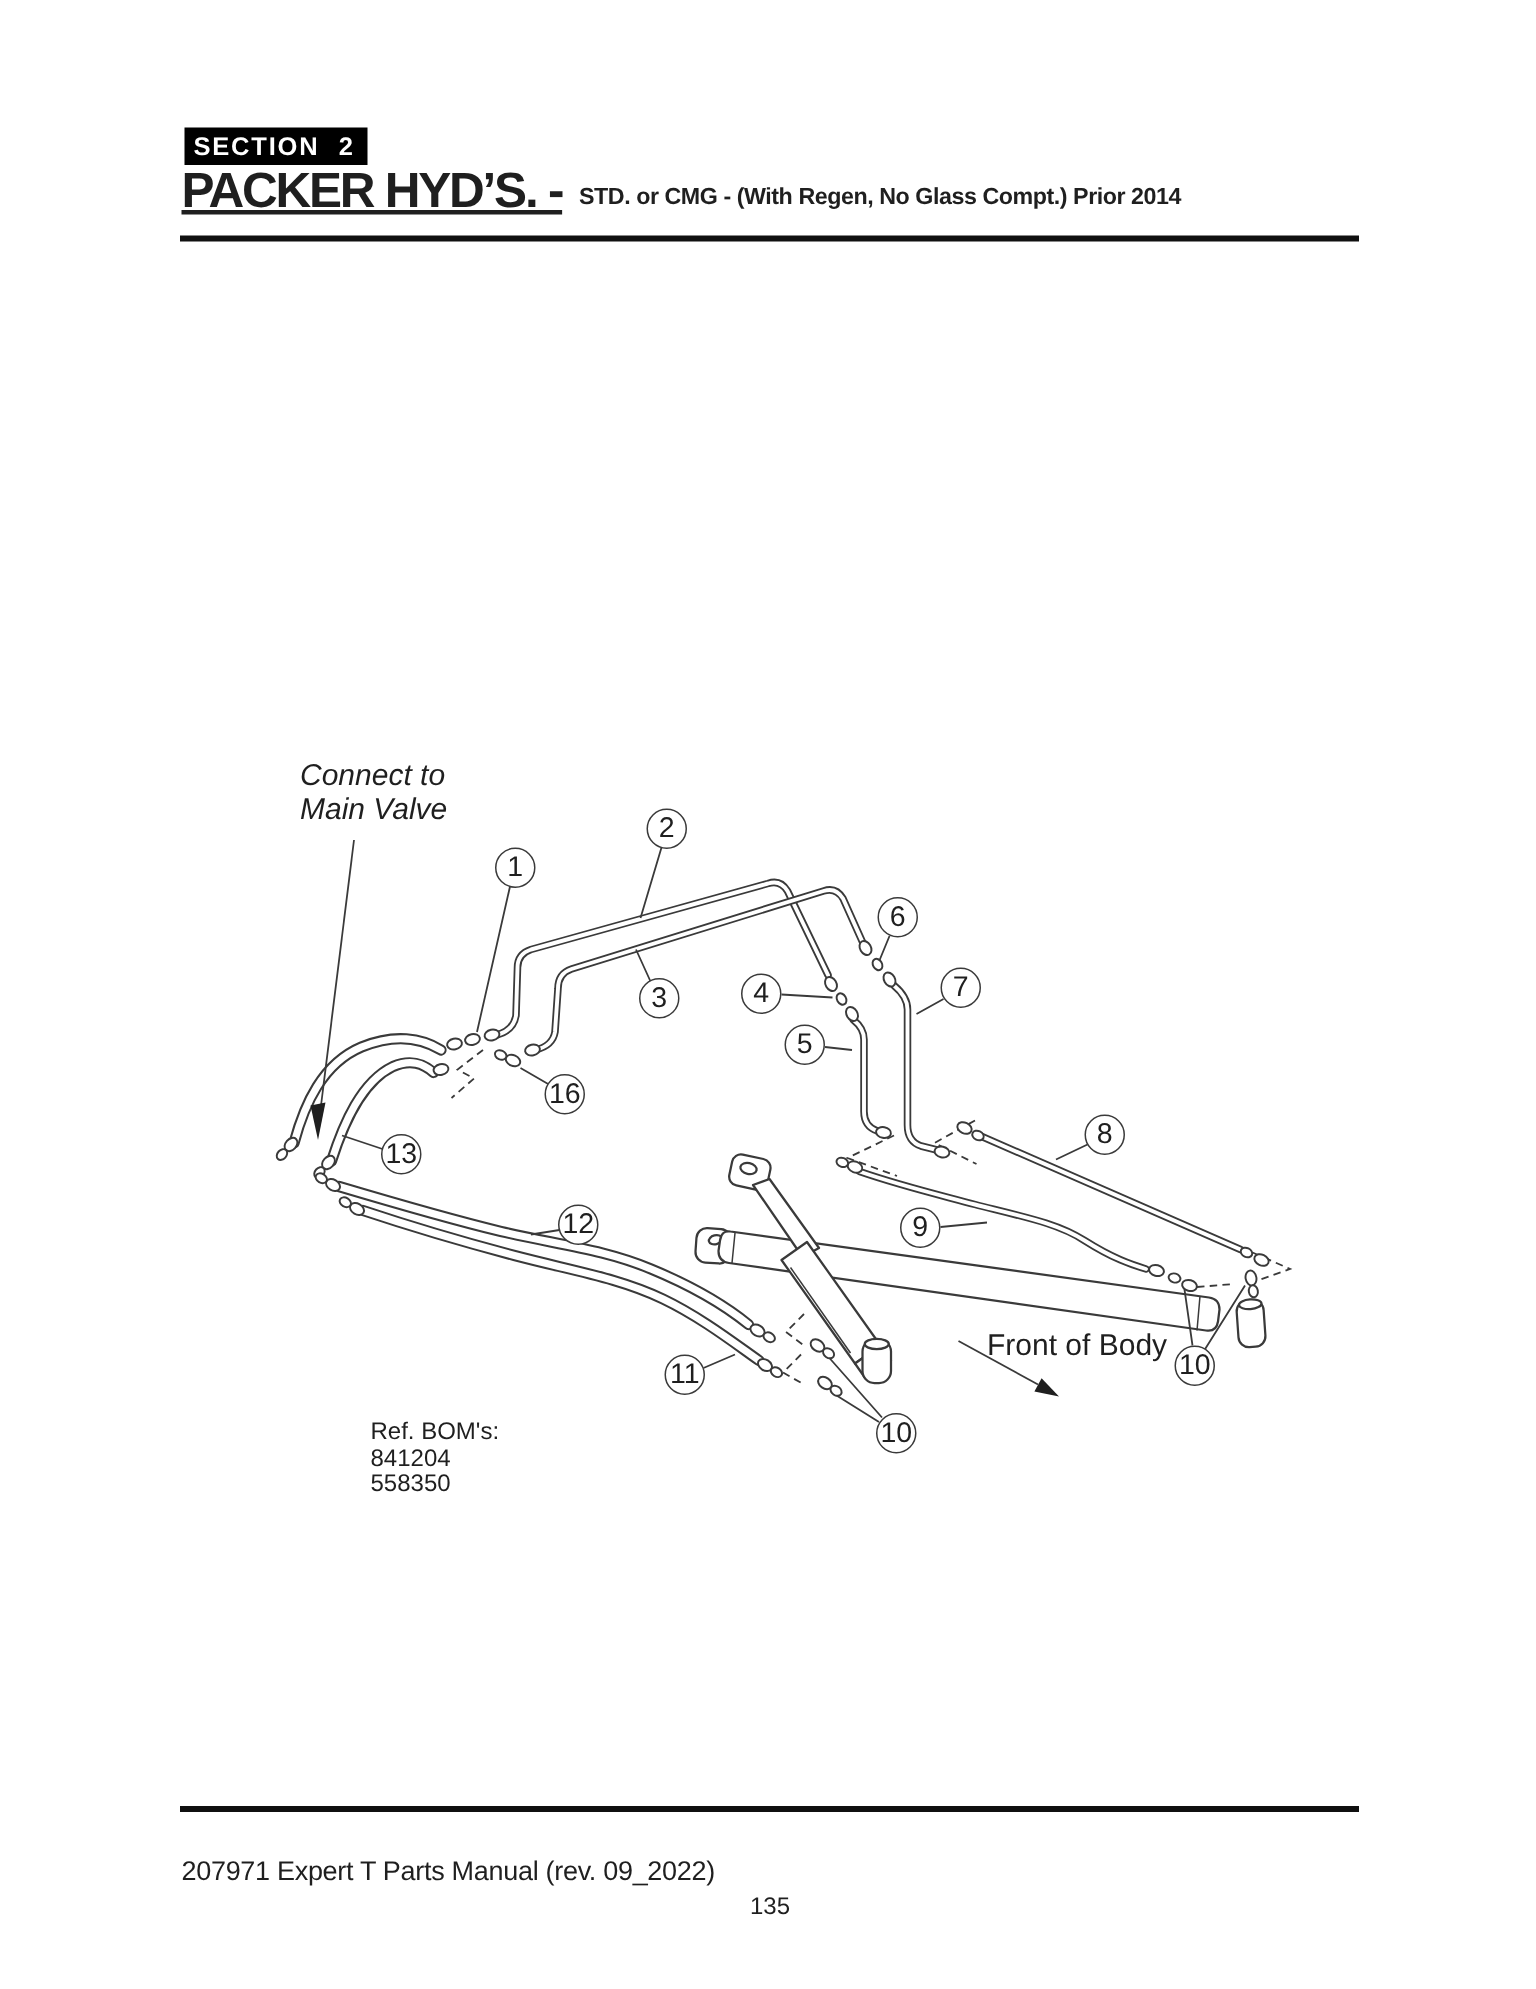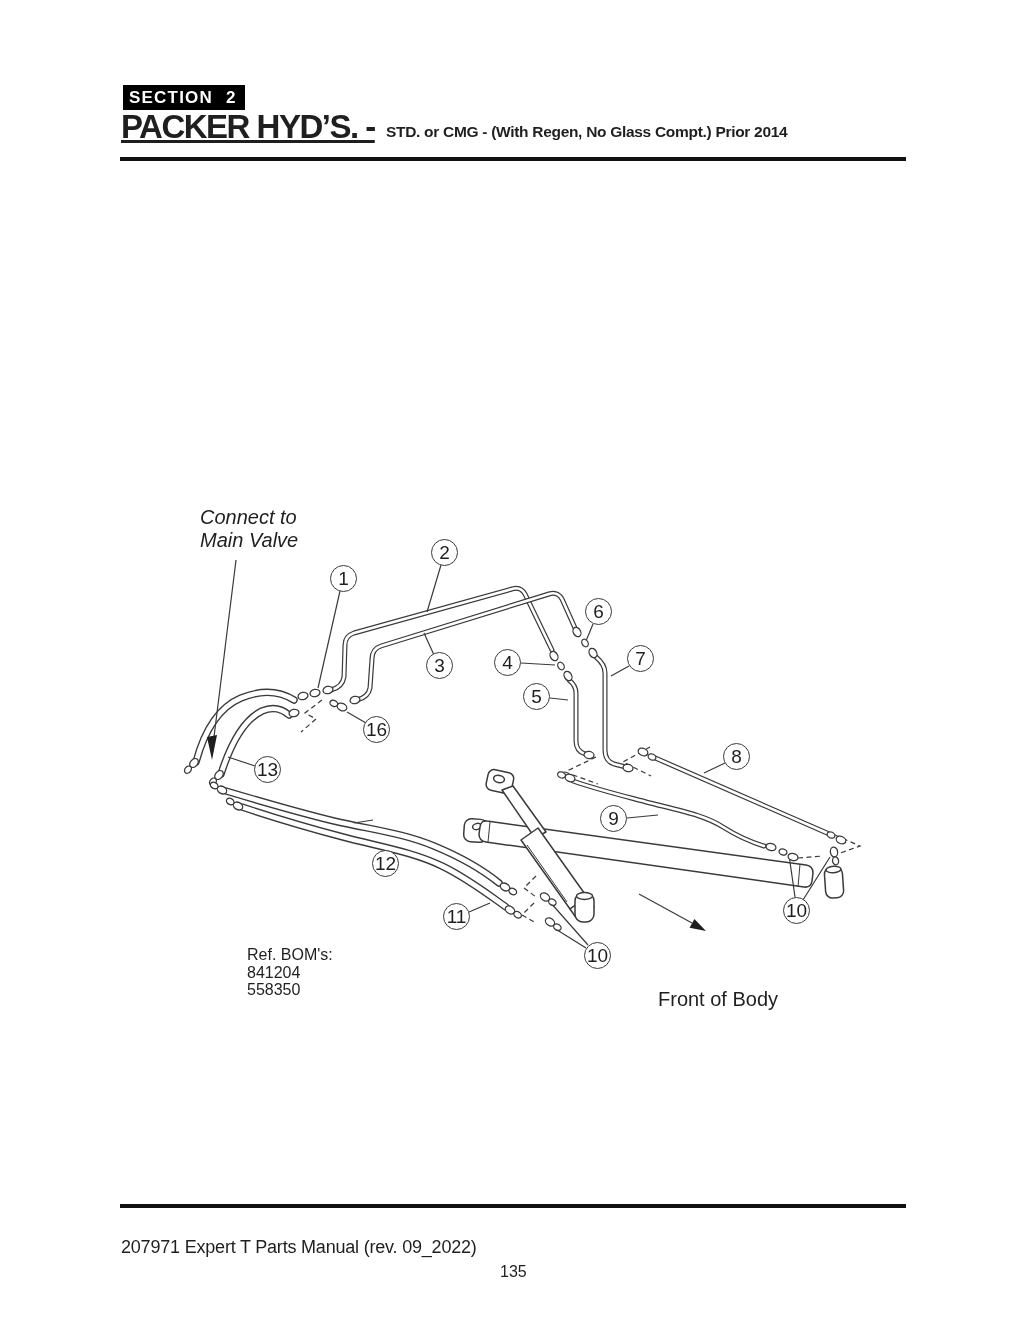--- a/index.html
+++ b/index.html
@@ -13,21 +13,21 @@
     font-weight:bold;font-size:17px;line-height:25px;letter-spacing:1.2px;word-spacing:7px;
     padding:0 8px 0 6px;}
   #page-title{left:121px;top:108px;font-size:33px;font-weight:bold;letter-spacing:-1.5px;text-decoration:underline;}
   #page-subtitle{left:386px;top:123px;font-size:15.5px;font-weight:bold;letter-spacing:-0.3px;}
   .rule{position:absolute;left:120px;width:786px;height:4px;background:#101010;}
   #rule-top{top:157px;}
   #rule-bottom{top:1204px;}
   
   #connect-label{left:200px;top:506px;font-size:20px;line-height:23px;font-style:italic;}
   #ref-bom{left:247px;top:946px;font-size:16px;line-height:17.5px;}
-  #front-label{left:658px;top:988px;font-size:20px;}
+  #front-label{left:658px;top:886px;font-size:20px;}
   
   .callout{width:27px;height:27px;box-sizing:border-box;border:1.8px solid #3a3a3a;
     border-radius:50%;background:#fff;font-size:19px;display:flex;align-items:center;
     justify-content:center;z-index:5;}
   
   #footer-left{left:121px;top:1237px;font-size:18px;letter-spacing:-0.2px;}
   #footer-page{left:500px;top:1263px;font-size:16px;}
   
   #diagram-svg{position:absolute;left:0;top:0;z-index:1;}
   .ln{fill:none;stroke:#3a3a3a;stroke-width:1.2;}
@@ -278,21 +278,21 @@
 <div class="abs callout" style="left:431px;top:539px;">2</div>
 <div class="abs callout" style="left:426px;top:652px;">3</div>
 <div class="abs callout" style="left:494px;top:649px;">4</div>
 <div class="abs callout" style="left:523px;top:683px;">5</div>
 <div class="abs callout" style="left:585px;top:598px;">6</div>
 <div class="abs callout" style="left:627px;top:645px;">7</div>
 <div class="abs callout" style="left:723px;top:743px;">8</div>
 <div class="abs callout" style="left:600px;top:805px;">9</div>
 <div class="abs callout" style="left:584px;top:942px;">10</div>
 <div class="abs callout" style="left:443px;top:903px;">11</div>
-<div class="abs callout" style="left:372px;top:803px;margin-top:47px;">12</div>
+<div class="abs callout" style="left:372px;top:803px;">12</div>
 <div class="abs callout" style="left:254px;top:756px;">13</div>
 <div class="abs callout" style="left:363px;top:716px;">16</div>
 <div class="abs callout" style="left:783px;top:897px;">10</div>
 
 </div>
 
 <div class="rule" id="rule-bottom"></div>
 <div class="abs" id="footer-left">207971 Expert T Parts Manual (rev. 09_2022)</div>
 <div class="abs" id="footer-page">135</div>
 

